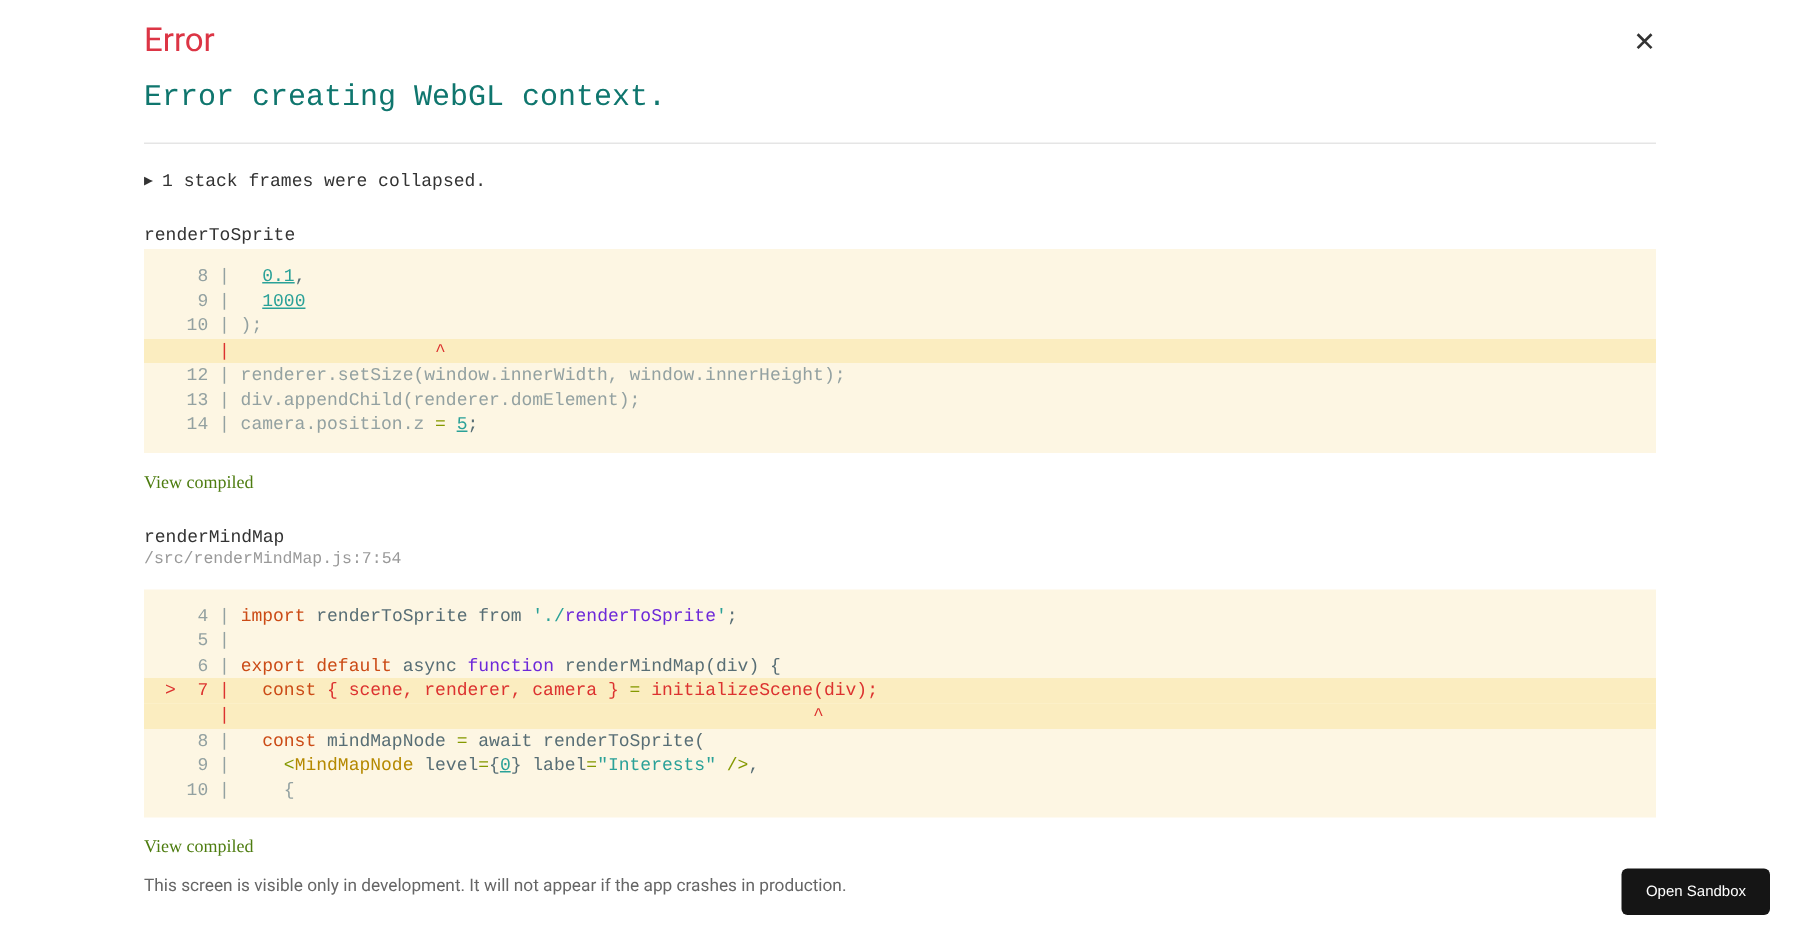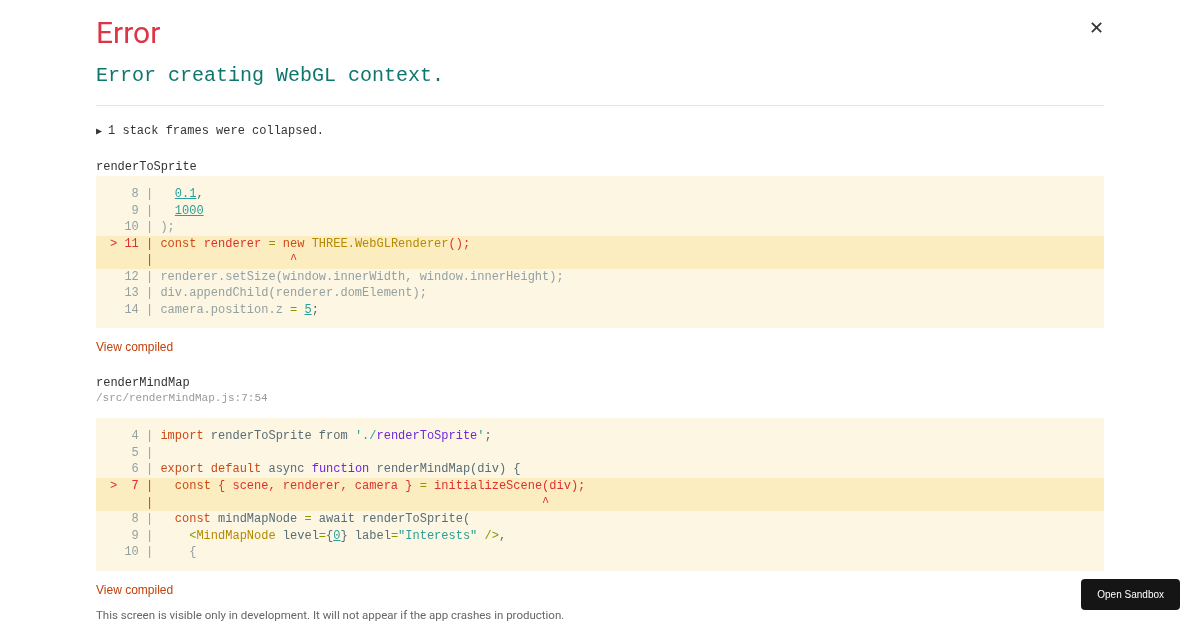--- a/index.html
+++ b/index.html
@@ -13,21 +13,21 @@
       position: relative;
     }
     .container {
       padding: 15px 96px 0;
     }
     .header {
       position: relative;
     }
     .error-title {
       color: #dc3545;
-      font-size: 30px;
+      font-size: 22px;
       font-weight: 400;
       margin-bottom: 14px;
     }
     .close-btn {
       position: absolute;
       top: 4px;
       right: 0;
       cursor: pointer;
       font-size: 18px;
       color: #333;
@@ -83,23 +83,23 @@
     }
     .ln { color: #93a1a1; }
     .num { color: #2aa198; text-decoration: underline; }
     .kw { color: #cb4b16; }
     .op { color: #859900; }
     .cls { color: #b58900; }
     .str { color: #2aa198; }
     .fn { color: #6d28d9; }
     .hl { background: #fbedc0; display: block; margin: 0 -14px; padding: 0 14px; color: #dc322f; }
     .view-compiled {
-      font-family: Liberation Sans, sans-serif;
+      font-family: Liberation Serif, serif;
       font-size: 12px;
-      color: #c2410c;
+      color: #4d7c0f;
       margin-bottom: 22px;
       cursor: pointer;
     }
     .footer-notes {
       font-size: 11.5px;
       color: #666;
       line-height: 1.45;
     }
     .footer-notes p { margin: 0; }
     .sandbox-btn {
@@ -131,21 +131,21 @@
   <div class="collapsed-frames">
     <span class="triangle">▶</span>
     <span>1 stack frames were collapsed.</span>
   </div>
 
   <div class="frame-label">renderToSprite</div>
 
   <div class="code-block"><span class="ln">   8 | </span>  <span class="num">0.1</span><span>,</span>
 <span class="ln">   9 | </span>  <span class="num">1000</span>
 <span class="ln">  10 | );</span>
-<span class="hl"><span>&gt; 11 | </span><span class="kw">const</span><span> renderer </span><span class="op">=</span><span> </span><span class="kw">new</span><span> </span><span class="cls">THREE.WebGLRenderer</span><span>();</span></span><span class="hl"><span>     |                   ^</span></span><span class="ln">  12 | renderer.setSize(window.innerWidth, window.innerHeight);</span>
+<span class="hl"><span>     |                   ^</span></span><span class="ln">  12 | renderer.setSize(window.innerWidth, window.innerHeight);</span>
 <span class="ln">  13 | div.appendChild(renderer.domElement);</span>
 <span class="ln">  14 | camera.position.z </span><span class="op">=</span><span> </span><span class="num">5</span><span>;</span></div>
 
   <div class="view-compiled">View compiled</div>
 
   <div class="frame-label">renderMindMap</div>
   <div class="frame-loc">/src/renderMindMap.js:7:54</div>
 
   <div class="code-block"><span class="ln">   4 | </span><span class="kw">import</span><span> renderToSprite from </span><span class="str">'./</span><span class="fn">renderToSprite</span><span class="str">'</span><span>;</span>
 <span class="ln">   5 | </span>

